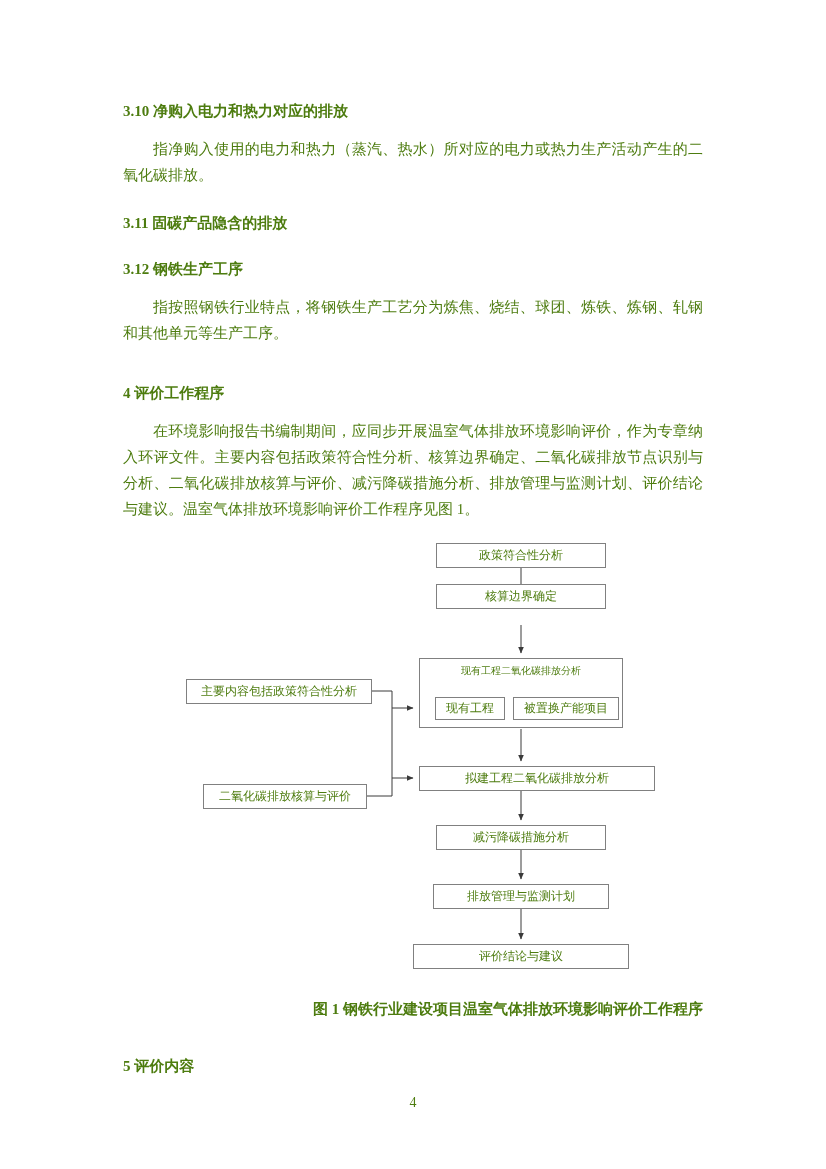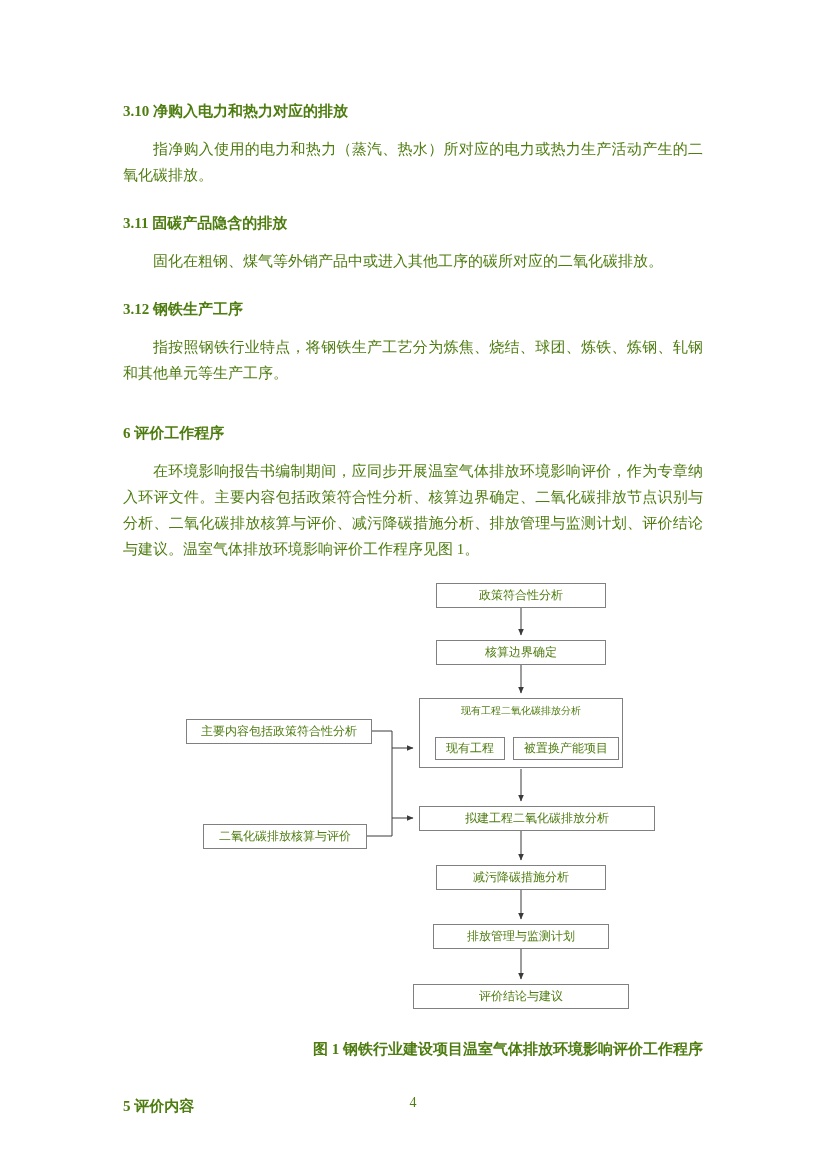--- a/index.html
+++ b/index.html
@@ -29,26 +29,25 @@
 </head>
 <body>
 
 <div class="page">
   <div class="content">
 
     <div class="heading first">3.10 净购入电力和热力对应的排放</div>
     <p class="body">指净购入使用的电力和热力（蒸汽、热水）所对应的电力或热力生产活动产生的二氧化碳排放。</p>
 
     <div class="heading">3.11 固碳产品隐含的排放</div>
-    <p class="body">固化在粗钢、煤气等外销产品中或进入其他工序的碳所对应的二氧化碳排放。</p>
 
     <div class="heading">3.12 钢铁生产工序</div>
     <p class="body">指按照钢铁行业特点，将钢铁生产工艺分为炼焦、烧结、球团、炼铁、炼钢、轧钢和其他单元等生产工序。</p>
 
-    <div class="heading big-gap">6 评价工作程序</div>
+    <div class="heading big-gap">4 评价工作程序</div>
     <p class="body">在环境影响报告书编制期间，应同步开展温室气体排放环境影响评价，作为专章纳入环评文件。主要内容包括政策符合性分析、核算边界确定、二氧化碳排放节点识别与分析、二氧化碳排放核算与评价、减污降碳措施分析、排放管理与监测计划、评价结论与建议。温室气体排放环境影响评价工作程序见图 1。</p>
 
     <div class="flowchart">
 
       <svg class="fc-lines" width="580" height="440">
         <defs>
           <marker id="arrow" markerWidth="9" markerHeight="8" refX="6.5" refY="3" orient="auto" markerUnits="userSpaceOnUse">
             <path d="M0,0 L7,3 L0,6 z" fill="#3a3a3a"></path>
           </marker>
         </defs>
@@ -60,21 +59,21 @@
         <line x1="398" y1="312" x2="398" y2="341" stroke="#3a3a3a" stroke-width="1" marker-end="url(#arrow)"></line>
         <line x1="398" y1="371" x2="398" y2="401" stroke="#3a3a3a" stroke-width="1" marker-end="url(#arrow)"></line>
 
         <path d="M249,153 L269,153 L269,258 L244,258" fill="none" stroke="#3a3a3a" stroke-width="1"></path>
 
         <line x1="269" y1="170" x2="290" y2="170" stroke="#3a3a3a" stroke-width="1" marker-end="url(#arrow)"></line>
         <line x1="269" y1="240" x2="290" y2="240" stroke="#3a3a3a" stroke-width="1" marker-end="url(#arrow)"></line>
       </svg>
 
       <div class="fc-box" style="left:313px; top:5px;   width:170px; height:25px;">政策符合性分析</div>
-      <div class="fc-box" style="left:313px; top:62px;  width:170px; height:25px;">核算边界确定</div>
+      <div class="fc-box" style="left:313px; top:46px;  width:170px; height:25px;">核算边界确定</div>
 
       <div class="fc-group" style="left:296px; top:120px; width:204px; height:70px;">
         <div class="fc-group-title">现有工程二氧化碳排放分析</div>
         <div class="fc-box" style="left:15px; top:38px; width:70px;  height:23px;">现有工程</div>
         <div class="fc-box" style="left:93px; top:38px; width:106px; height:23px;">被置换产能项目</div>
       </div>
 
       <div class="fc-box" style="left:296px; top:228px; width:236px; height:25px;">拟建工程二氧化碳排放分析</div>
       <div class="fc-box" style="left:313px; top:287px; width:170px; height:25px;">减污降碳措施分析</div>
       <div class="fc-box" style="left:310px; top:346px; width:176px; height:25px;">排放管理与监测计划</div>

